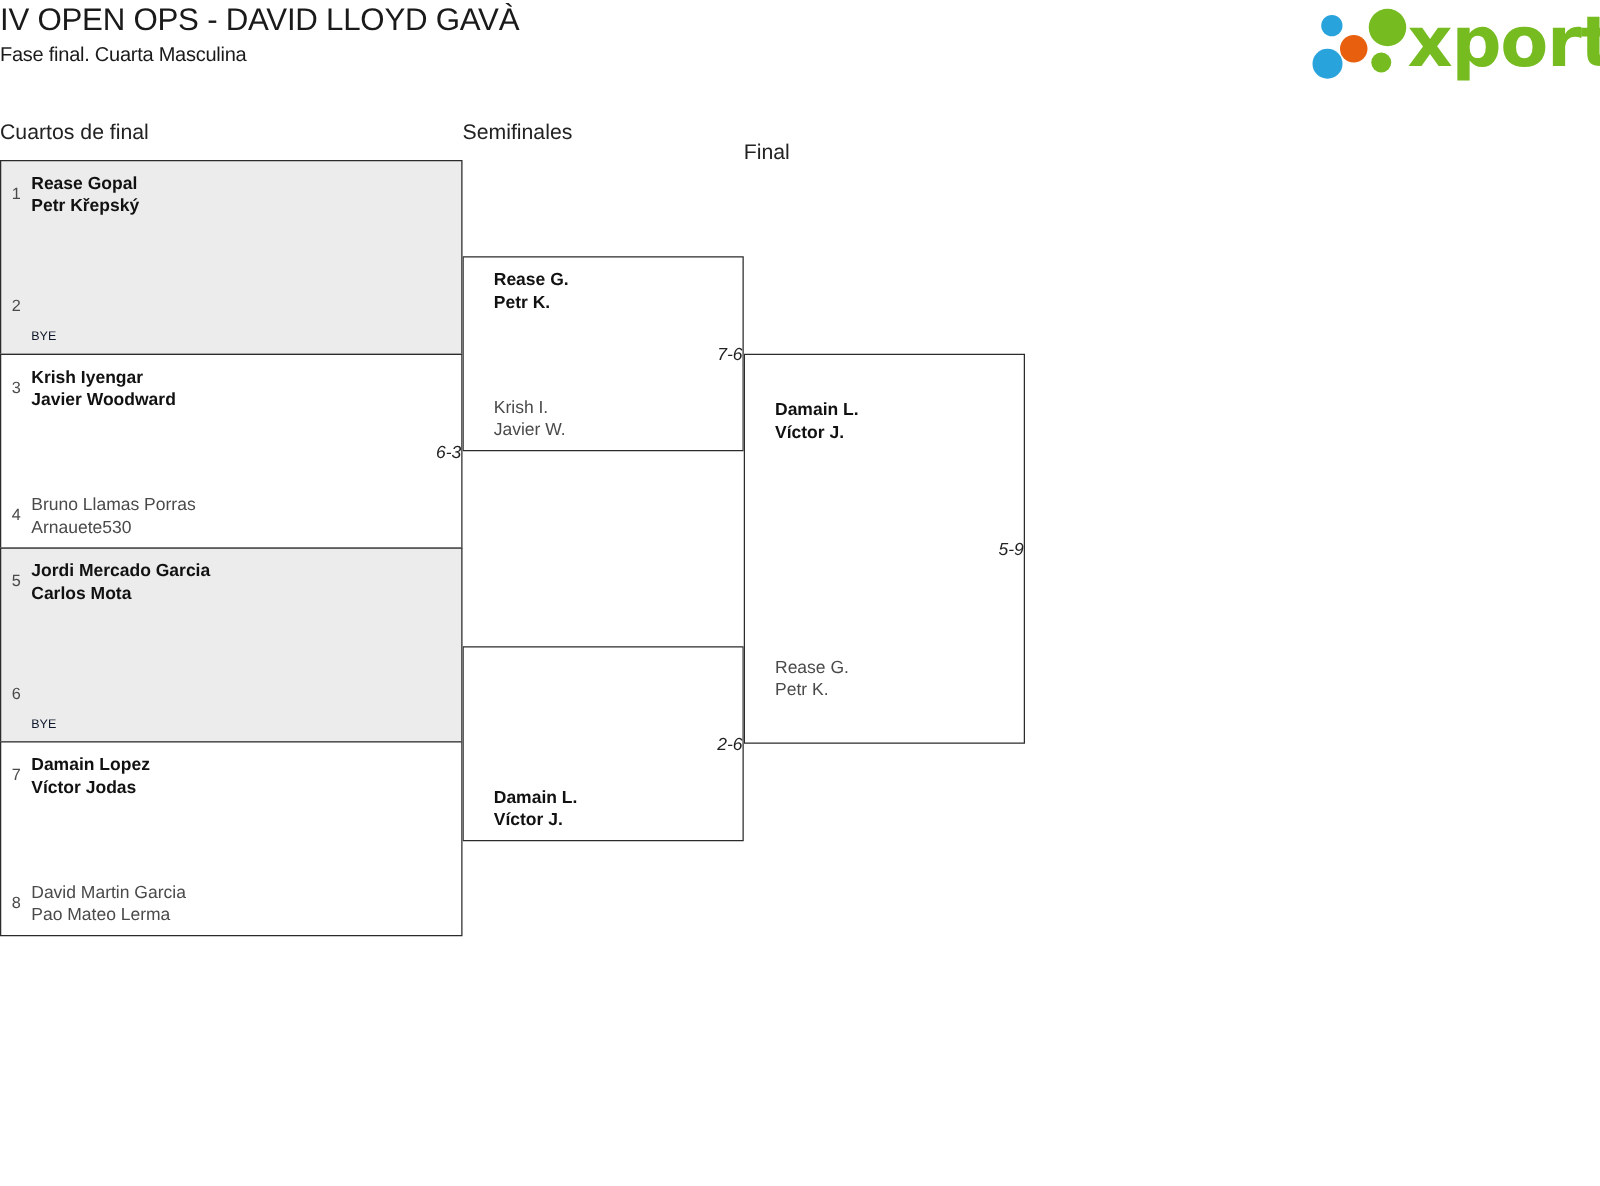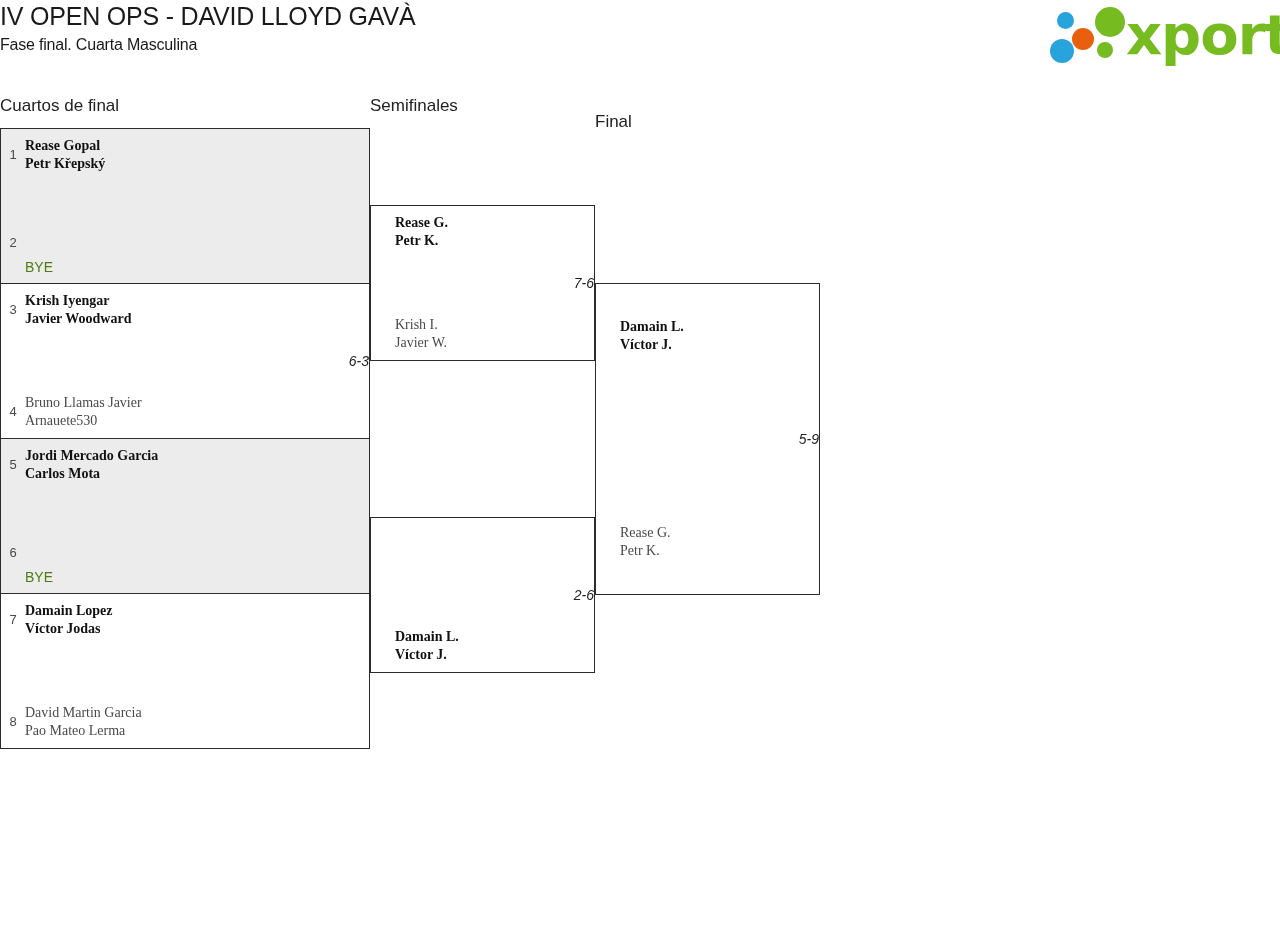--- a/index.html
+++ b/index.html
@@ -124,22 +124,22 @@
     color: #4a4a4a;
     line-height: 1.25;
   }
   .names {
     font-size: 14px;
     line-height: 18px;
     color: #4a4a4a;
     white-space: nowrap;
   }
   .names.winner { color: #111111; font-weight: 700; }
-  .names .nm { display: block; font-family: Liberation Serif, serif; }
-  .bye { font-size: 14px; color: #4d7c0f; margin-top: 48px; }
+  .names .nm { display: block; }
+  .bye { font-size: 10px; color: #0f172a; margin-top: 48px; }
 
   
   .slot-top    { top: 8px;  }
   .slot-bottom { bottom: 8px; }
 
   
   .fn .slot-top    { top: 240px; }
   .fn .slot-bottom { bottom: 240px; }
 
   .score {
@@ -197,21 +197,21 @@
       <span class="seed">3</span>
       <span class="names winner">
         <span class="nm">Krish Iyengar</span>
         <span class="nm">Javier Woodward</span>
       </span>
     </div>
     <div class="score">6-3</div>
     <div class="slot slot-bottom">
       <span class="seed">4</span>
       <span class="names">
-        <span class="nm">Bruno Llamas Javier</span>
+        <span class="nm">Bruno Llamas Porras</span>
         <span class="nm">Arnauete530</span>
       </span>
     </div>
   </div>
 
   <div class="match qf qf-2 shaded">
     <div class="slot slot-top">
       <span class="seed">5</span>
       <span class="names winner">
         <span class="nm">Jordi Mercado Garcia</span>

